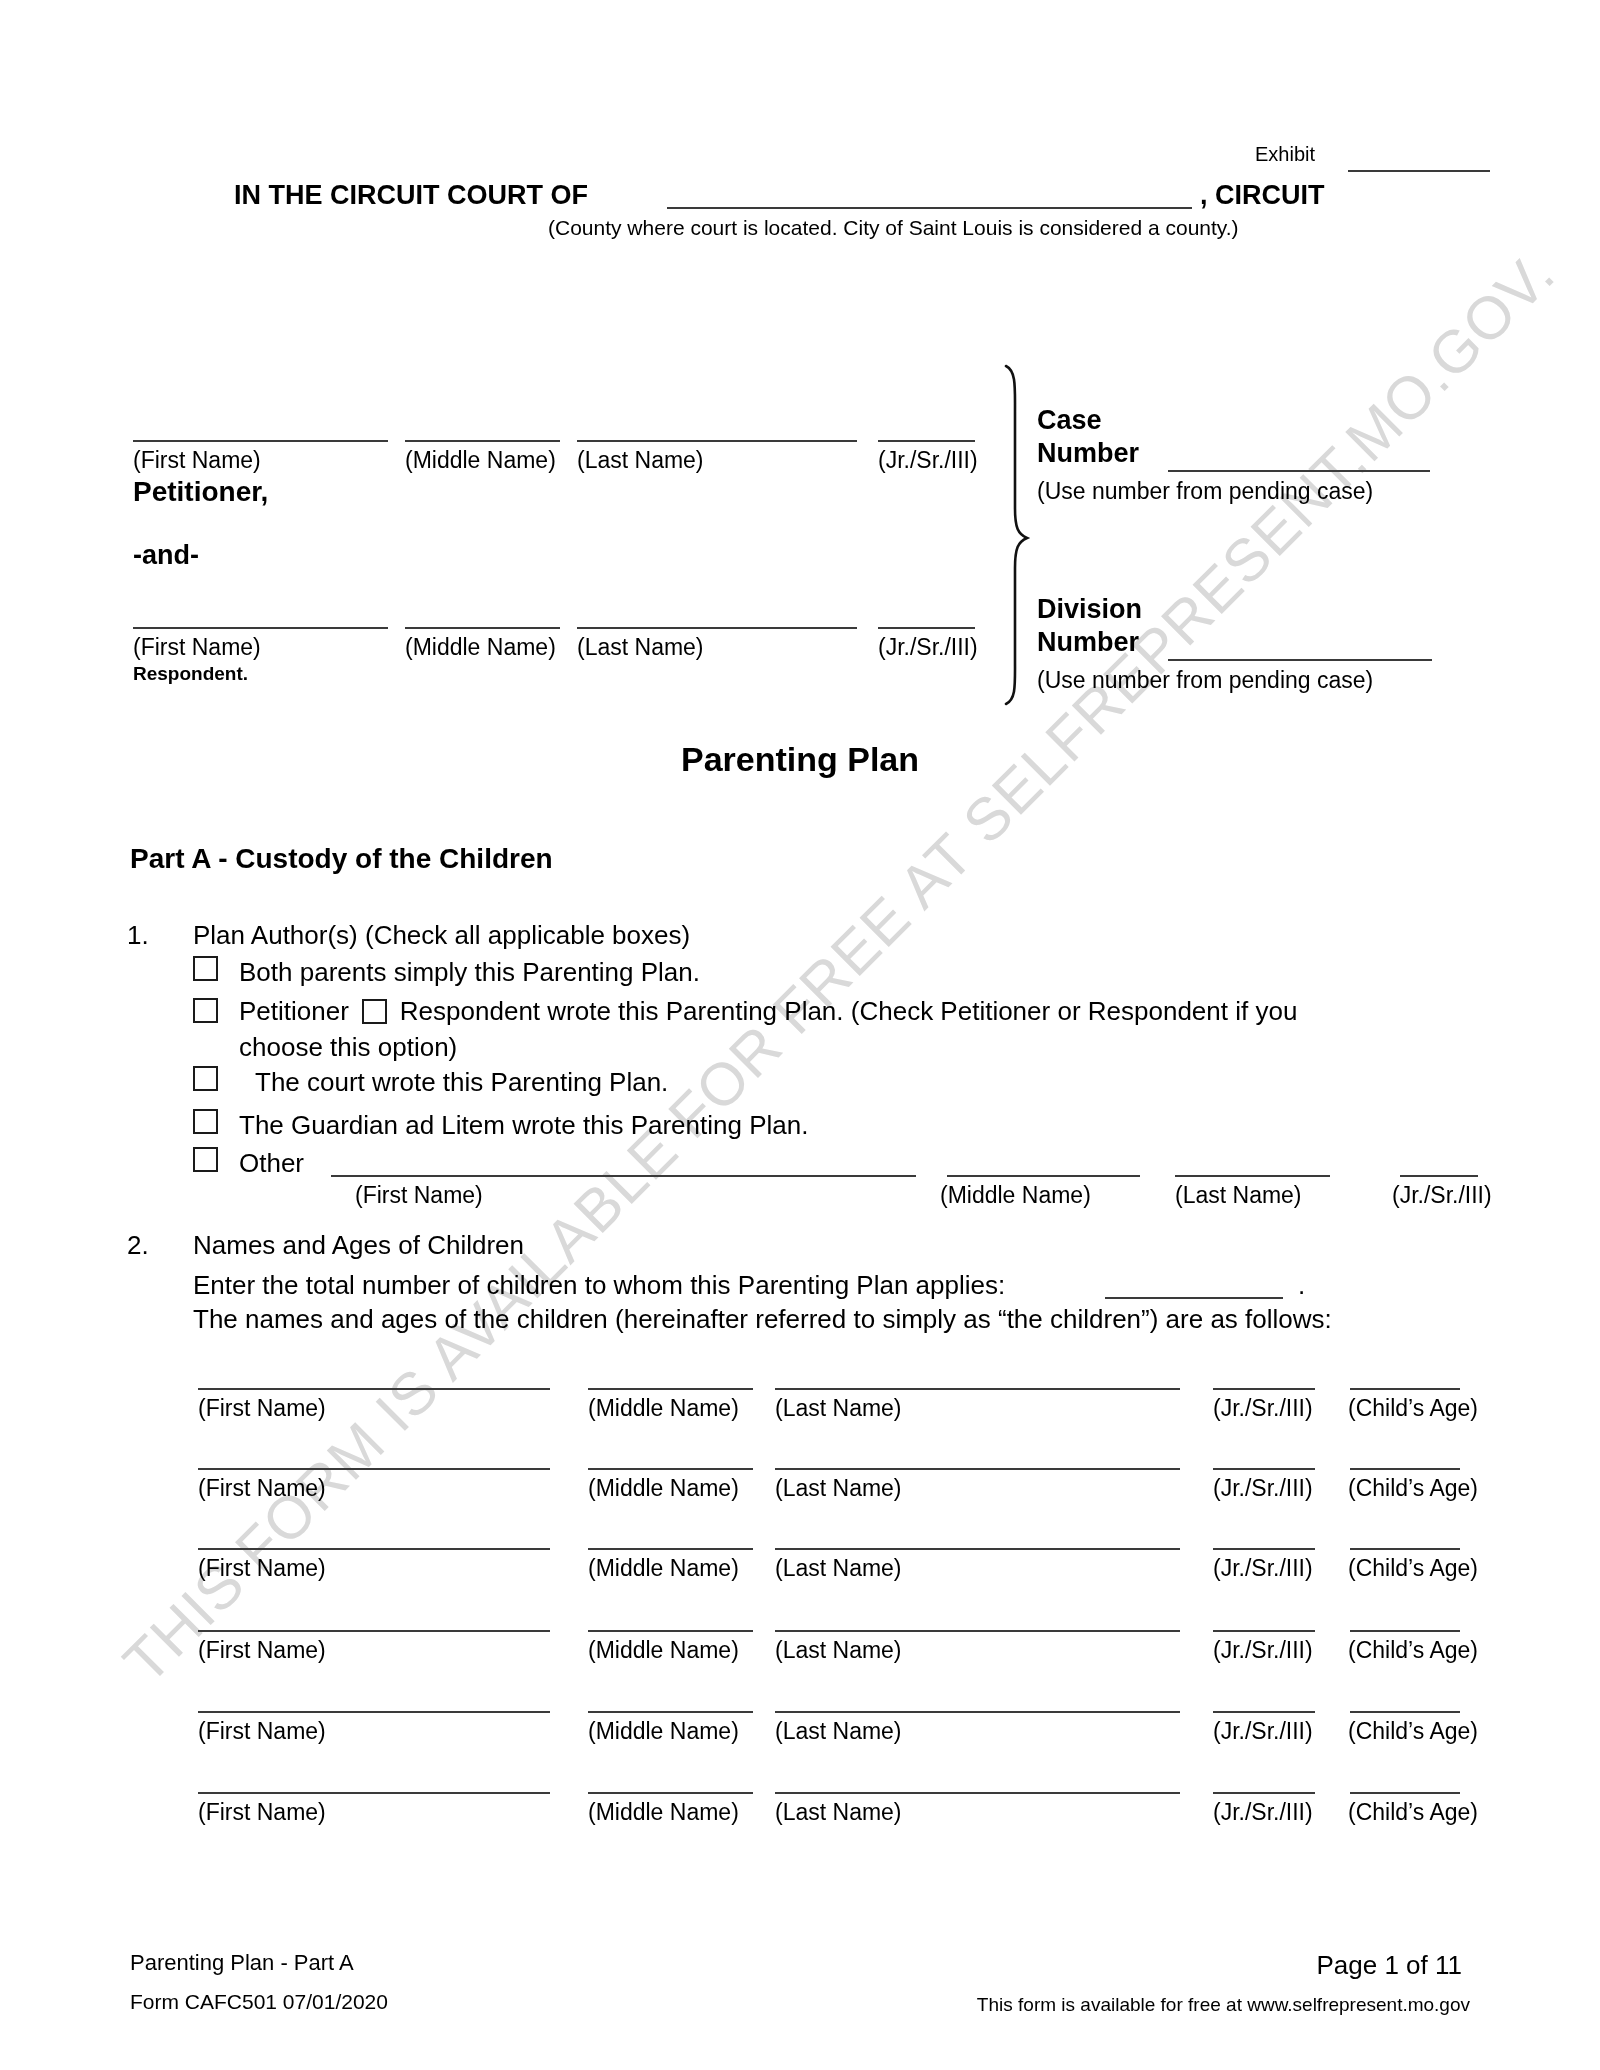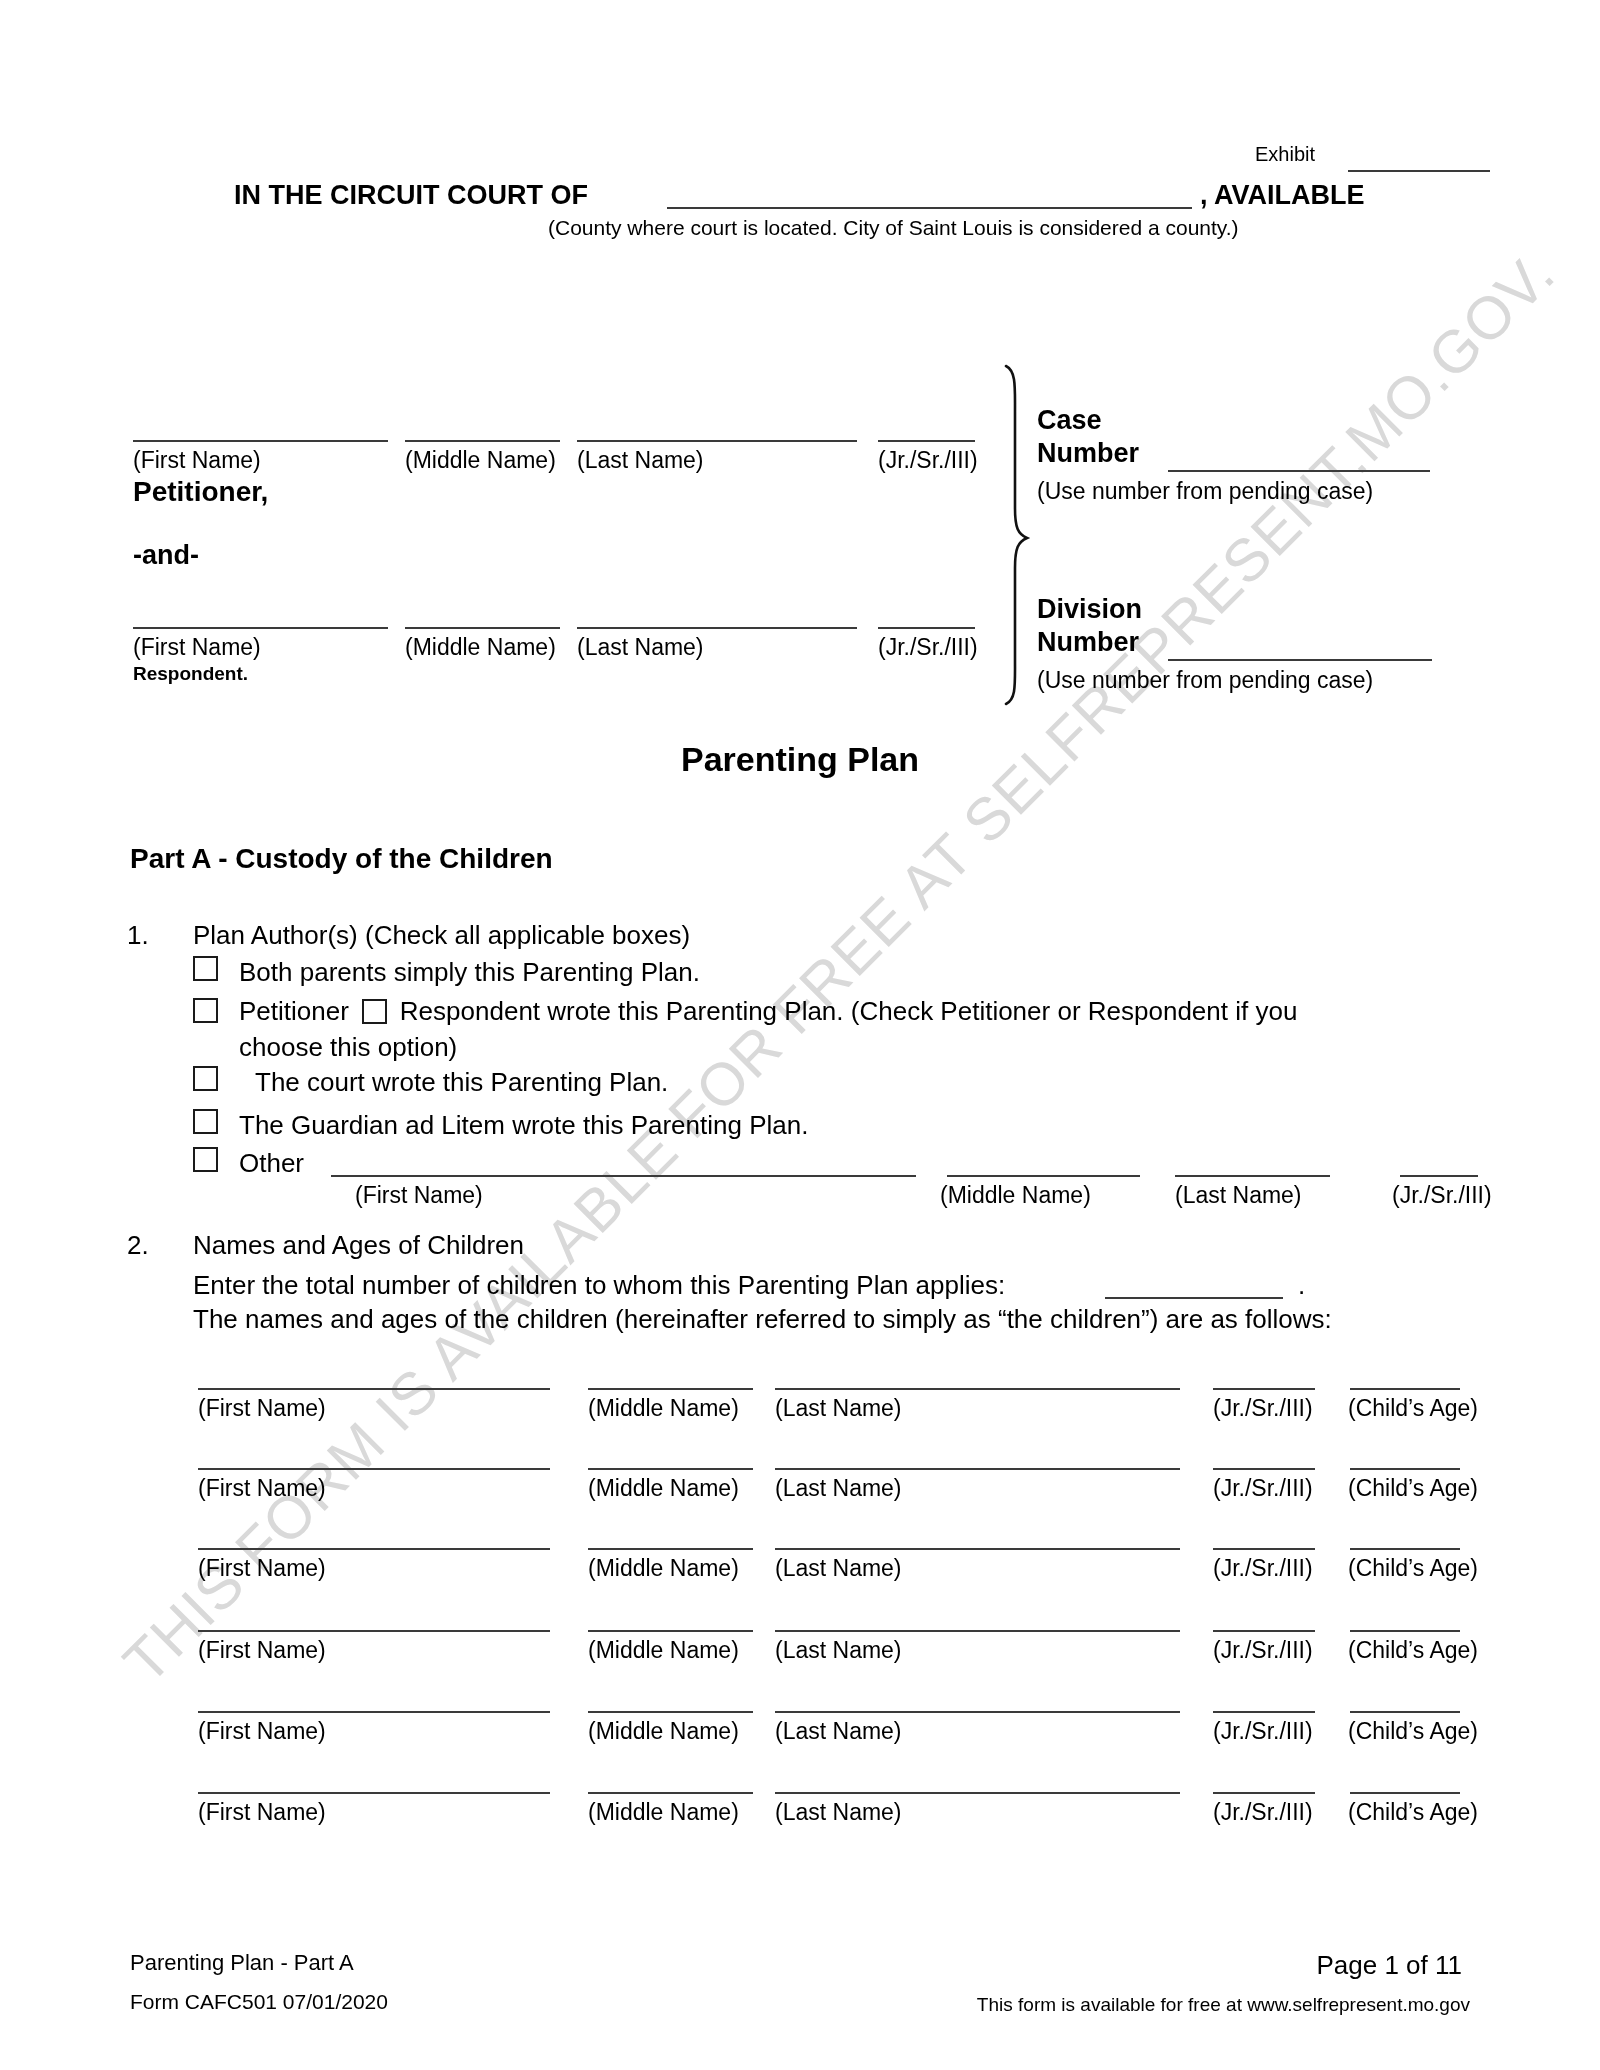--- a/index.html
+++ b/index.html
@@ -31,21 +31,21 @@
 
 <div class="page">
 
   <div class="watermark">THIS FORM IS AVAILABLE FOR FREE AT SELFREPRESENT.MO.GOV.</div>
 
   <div class="abs" style="left:1255px;top:143px;font-size:20px">Exhibit</div>
   <div class="line" style="left:1348px;top:170px;width:142px"></div>
 
   <div class="abs bold" style="left:234px;top:180px;font-size:27px">IN THE CIRCUIT COURT OF</div>
   <div class="line" style="left:667px;top:207px;width:525px"></div>
-  <div class="abs bold" style="left:1200px;top:180px;font-size:27px">, AVAILABLE</div>
+  <div class="abs bold" style="left:1200px;top:180px;font-size:27px">, CIRCUIT</div>
   <div class="abs" style="left:548px;top:216px;font-size:21px">(County where court is located. City of Saint Louis is considered a county.)</div>
 
   <div class="line" style="left:133px;top:440px;width:255px"></div>
   <div class="line" style="left:405px;top:440px;width:155px"></div>
   <div class="line" style="left:577px;top:440px;width:280px"></div>
   <div class="line" style="left:878px;top:440px;width:97px"></div>
   <div class="abs lbl" style="left:133px;top:447px">(First Name)</div>
   <div class="abs lbl" style="left:405px;top:447px">(Middle Name)</div>
   <div class="abs lbl" style="left:577px;top:447px">(Last Name)</div>
   <div class="abs lbl" style="left:878px;top:447px">(Jr./Sr./III)</div>

